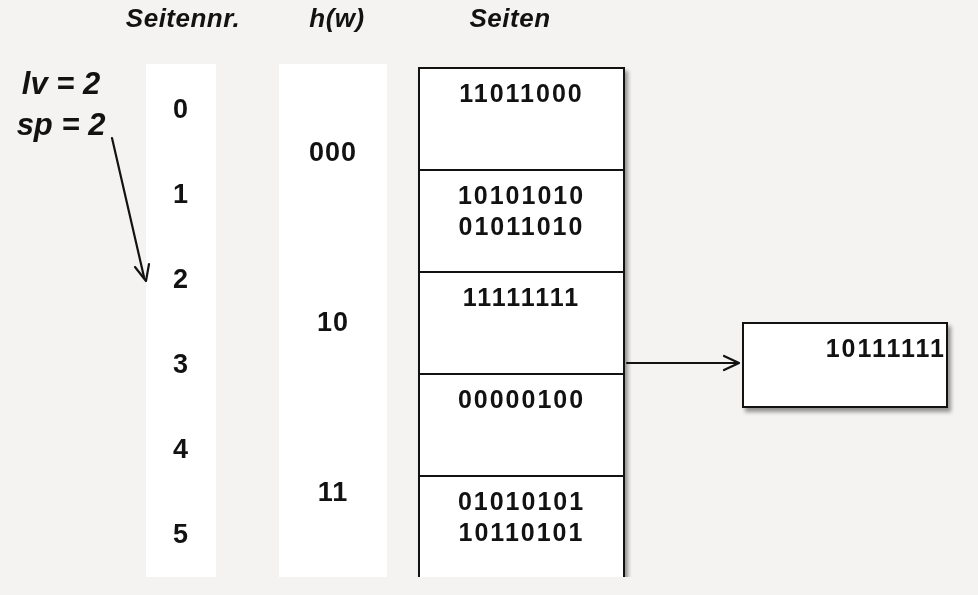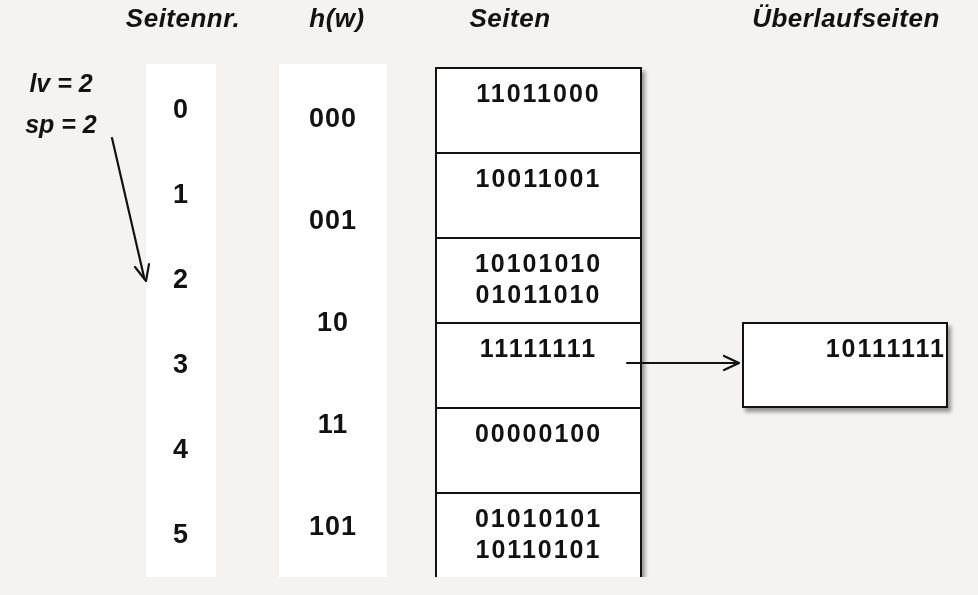--- a/index.html
+++ b/index.html
@@ -28,21 +28,21 @@
     font-style:italic;
     font-weight:bold;
     letter-spacing:0.5px;
     line-height:32px;
     white-space:nowrap;
   }
   .annotation{
     position:absolute;
     left:14px;top:63px;width:94px;
     text-align:center;
-    font-size:25px;
+    font-size:31px;
     font-style:italic;
     font-weight:bold;
     line-height:41px;
     white-space:nowrap;
   }
   .strip{
     position:absolute;
     top:64px;height:513px;
     background:var(--surface);
   }
@@ -62,21 +62,21 @@
     letter-spacing:1px;
   }
   .stack{
     position:absolute;
     left:418px;top:67px;
     width:207px;height:512px;
     box-sizing:border-box;
     background:var(--surface);
     border:2px solid var(--ink);
     box-shadow:3px 4px 4px rgba(0,0,0,0.40);
-    display:flex;flex-direction:column;margin-left:17px;
+    display:flex;flex-direction:column;
   }
   .stack-row{
     flex:1;
     box-sizing:border-box;
     border-bottom:2px solid var(--ink);
     padding-top:9px;
     text-align:center;
   }
   .stack-row:last-child{border-bottom:none;}
   .entry{
@@ -109,54 +109,48 @@
   }
 </style>
 </head>
 <body>
 
 <div class="canvas">
 
   <div class="hdr" style="left:183px">Seitennr.</div>
   <div class="hdr" style="left:337px">h(w)</div>
   <div class="hdr" style="left:510px">Seiten</div>
-  <div class="hdr" style="left:846px">Überlaufseiten</div>
 
   <div class="annotation">
     <div>lv = 2</div>
     <div>sp = 2</div>
   </div>
 
   <div class="strip strip-seitennr">
     <div class="cells">
         <div class="num-cell">0</div>
         <div class="num-cell">1</div>
         <div class="num-cell">2</div>
         <div class="num-cell">3</div>
         <div class="num-cell">4</div>
         <div class="num-cell">5</div>
       </div>
   </div>
 
   <div class="strip strip-hw">
     <div class="cells">
         <div class="num-cell">000</div>
-        <div class="num-cell">001</div>
         <div class="num-cell">10</div>
         <div class="num-cell">11</div>
-        <div class="num-cell">101</div>
       </div>
   </div>
 
   <div class="stack">
       <div class="stack-row">
         <div class="entry">11011000</div>
-      </div>
-      <div class="stack-row">
-        <div class="entry">10011001</div>
       </div>
       <div class="stack-row">
         <div class="entry">10101010</div>
         <div class="entry">01011010</div>
       </div>
       <div class="stack-row">
         <div class="entry">11111111</div>
       </div>
       <div class="stack-row">
         <div class="entry">00000100</div>

